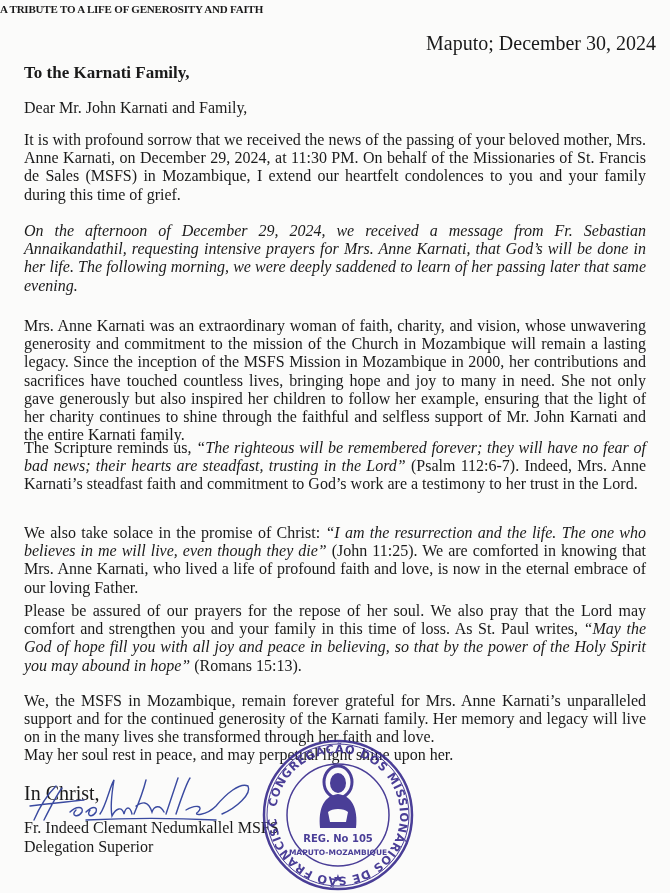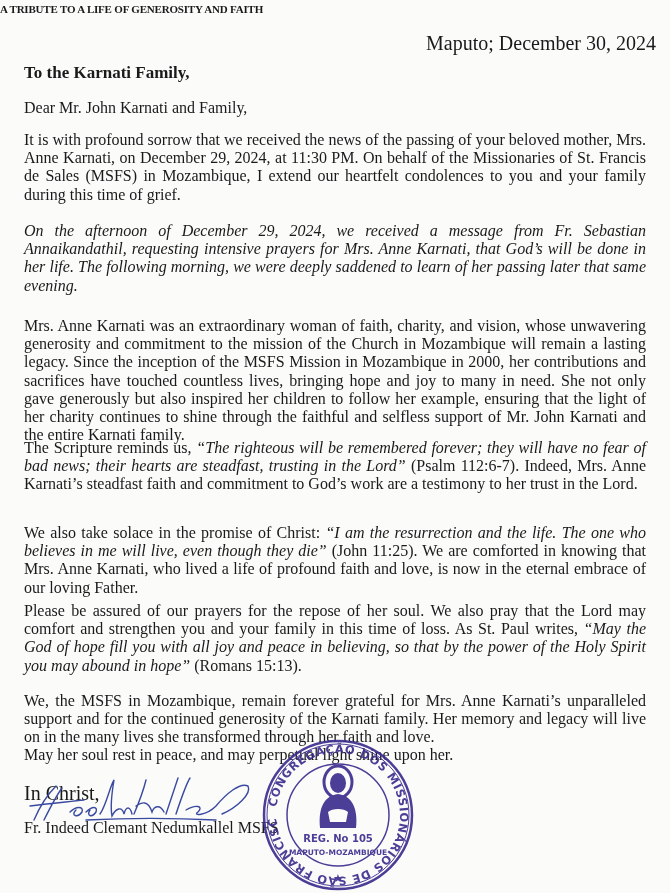--- a/index.html
+++ b/index.html
@@ -69,20 +69,21 @@
       <path d="M44 36 C 50 30, 58 30, 56 36 C 52 42, 44 40, 50 34 M60 36 C 66 30, 72 30, 70 36 C 66 42, 60 40, 64 34"></path>
       <path d="M74 38 C 80 30, 84 10, 88 4 C 86 16, 84 30, 86 40 C 90 32, 96 30, 98 38 C 100 30, 104 30, 106 38"></path>
       <path d="M108 38 C 114 24, 118 12, 120 4 M110 30 C 116 26, 122 24, 126 36 C 128 30, 134 28, 138 36"></path>
       <path d="M140 38 C 146 20, 150 8, 152 2 M150 38 C 156 20, 160 8, 164 2 M160 34 C 170 28, 178 30, 172 36 C 166 40, 180 40, 190 30 C 200 18, 214 6, 222 10 C 226 18, 210 32, 196 38"></path>
       <path d="M60 44 C 100 42, 150 42, 190 44"></path>
     </g>
   </svg>
 
   <div class="signer">
     <div>Fr. Indeed Clemant Nedumkallel MSFS</div>
+    <div>Delegation Superior</div>
   </div>
 
   <svg class="stamp" viewBox="0 0 160 155">
     <defs>
       <path id="stampArc" d="M 80 77 m -62 0 a 62 62 0 1 1 124 0 a 62 62 0 1 1 -124 0"></path>
     </defs>
     <g fill="none" stroke="#3b2f8f">
       <circle cx="80" cy="77" r="74" stroke-width="2.5"></circle>
       <circle cx="80" cy="77" r="71" stroke-width="1"></circle>
       <circle cx="80" cy="77" r="51" stroke-width="1.5"></circle>

